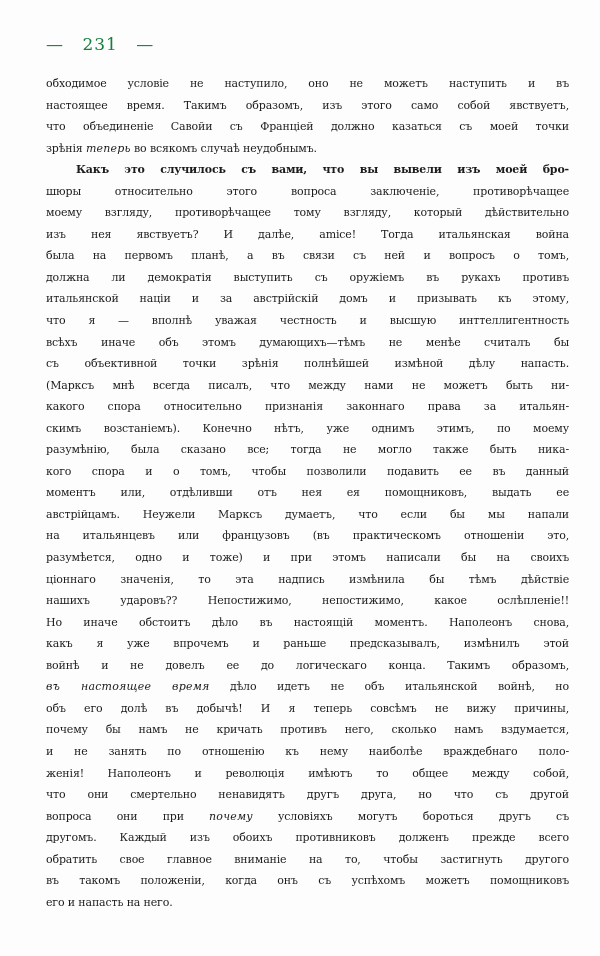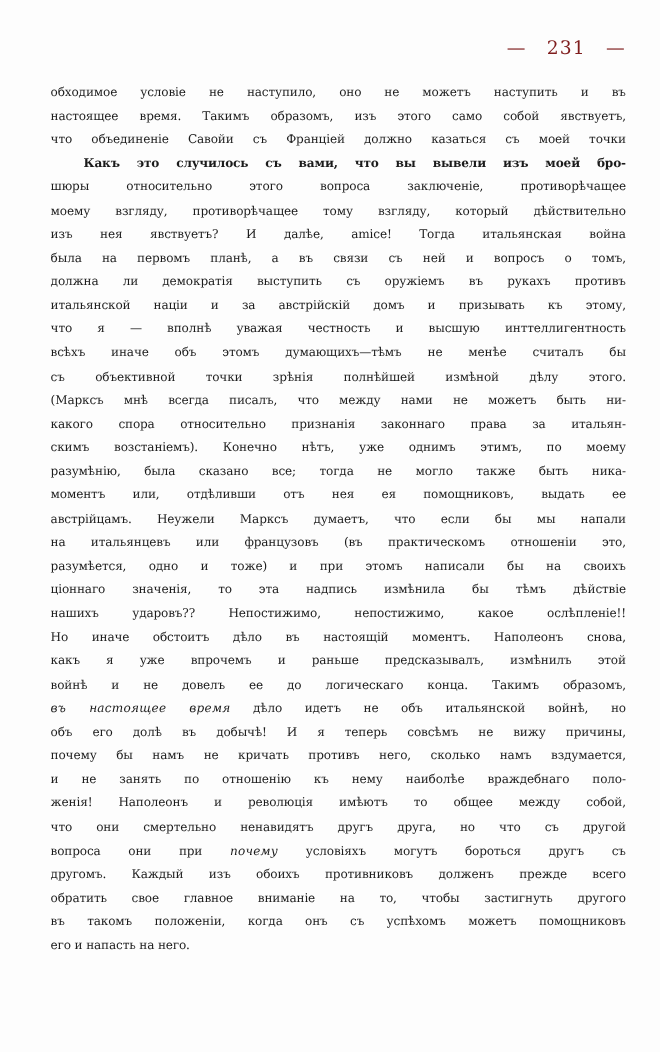--- a/index.html
+++ b/index.html
@@ -17,25 +17,25 @@
   .page {
     position: relative;
     width: 600px;
     height: 956px;
     box-sizing: border-box;
     padding: 0 31px 0 46px;
   }
   .page-header {
     margin-top: 34px;
     height: 22px;
-    text-align: right;
+    text-align: left;
     font-size: 17px;
     letter-spacing: 1px;
     word-spacing: 12px;
-    color: #7f1d1d;
+    color: #15803d;
   }
   .text-block {
     margin-top: 17px;
     font-size: 11px;
     line-height: 21.55px;
     letter-spacing: -0.15px;
     color: #1b1b1b;
   }
   .line {
     text-align: justify;
@@ -60,34 +60,36 @@
 <body>
 
 <div class="page">
   <div class="page-header">
     <span>— 231 —</span>
   </div>
   <div class="text-block">
       <div class="line"><span>обходимое условіе не наступило, оно не можетъ наступить и въ</span></div>
       <div class="line"><span>настоящее время. Такимъ образомъ, изъ этого само собой явствуетъ,</span></div>
       <div class="line"><span>что объединеніе Савойи съ Франціей должно казаться съ моей точки</span></div>
+      <div class="line last"><span>зрѣнія </span><span class="it">теперь</span><span> во всякомъ случаѣ неудобнымъ.</span></div>
       <div class="line indent"><span>Какъ это случилось съ вами, что вы вывели изъ моей бро-</span></div>
       <div class="line"><span>шюры относительно этого вопроса заключеніе, противорѣчащее</span></div>
       <div class="line"><span>моему взгляду, противорѣчащее тому взгляду, который дѣйствительно</span></div>
       <div class="line"><span>изъ нея явствуетъ? И далѣе, amice! Тогда итальянская война</span></div>
       <div class="line"><span>была на первомъ планѣ, а въ связи съ ней и вопросъ о томъ,</span></div>
       <div class="line"><span>должна ли демократія выступить съ оружіемъ въ рукахъ противъ</span></div>
       <div class="line"><span>итальянской націи и за австрійскій домъ и призывать къ этому,</span></div>
       <div class="line"><span>что я — вполнѣ уважая честность и высшую инттеллигентность</span></div>
       <div class="line"><span>всѣхъ иначе объ этомъ думающихъ—тѣмъ не менѣе считалъ бы</span></div>
-      <div class="line"><span>съ объективной точки зрѣнія полнѣйшей измѣной дѣлу этого.</span></div>
+      <div class="line"><span>съ объективной точки зрѣнія полнѣйшей измѣной дѣлу напасть.</span></div>
       <div class="line"><span>(Марксъ мнѣ всегда писалъ, что между нами не можетъ быть ни-</span></div>
       <div class="line"><span>какого спора относительно признанія законнаго права за итальян-</span></div>
       <div class="line"><span>скимъ возстаніемъ). Конечно нѣтъ, уже однимъ этимъ, по моему</span></div>
       <div class="line"><span>разумѣнію, была сказано все; тогда не могло также быть ника-</span></div>
+      <div class="line"><span>кого спора и о томъ, чтобы позволили подавить ее въ данный</span></div>
       <div class="line"><span>моментъ или, отдѣливши отъ нея ея помощниковъ, выдать ее</span></div>
       <div class="line"><span>австрійцамъ. Неужели Марксъ думаетъ, что если бы мы напали</span></div>
       <div class="line"><span>на итальянцевъ или французовъ (въ практическомъ отношеніи это,</span></div>
       <div class="line"><span>разумѣется, одно и тоже) и при этомъ написали бы на своихъ</span></div>
       <div class="line"><span>ціоннаго значенія, то эта надпись измѣнила бы тѣмъ дѣйствіе</span></div>
       <div class="line"><span>нашихъ ударовъ?? Непостижимо, непостижимо, какое ослѣпленіе!!</span></div>
       <div class="line"><span>Но иначе обстоитъ дѣло въ настоящій моментъ. Наполеонъ снова,</span></div>
       <div class="line"><span>какъ я уже впрочемъ и раньше предсказывалъ, измѣнилъ этой</span></div>
       <div class="line"><span>войнѣ и не довелъ ее до логическаго конца. Такимъ образомъ,</span></div>
       <div class="line"><span class="it">въ настоящее время</span><span> дѣло идетъ не объ итальянской войнѣ, но</span></div>

